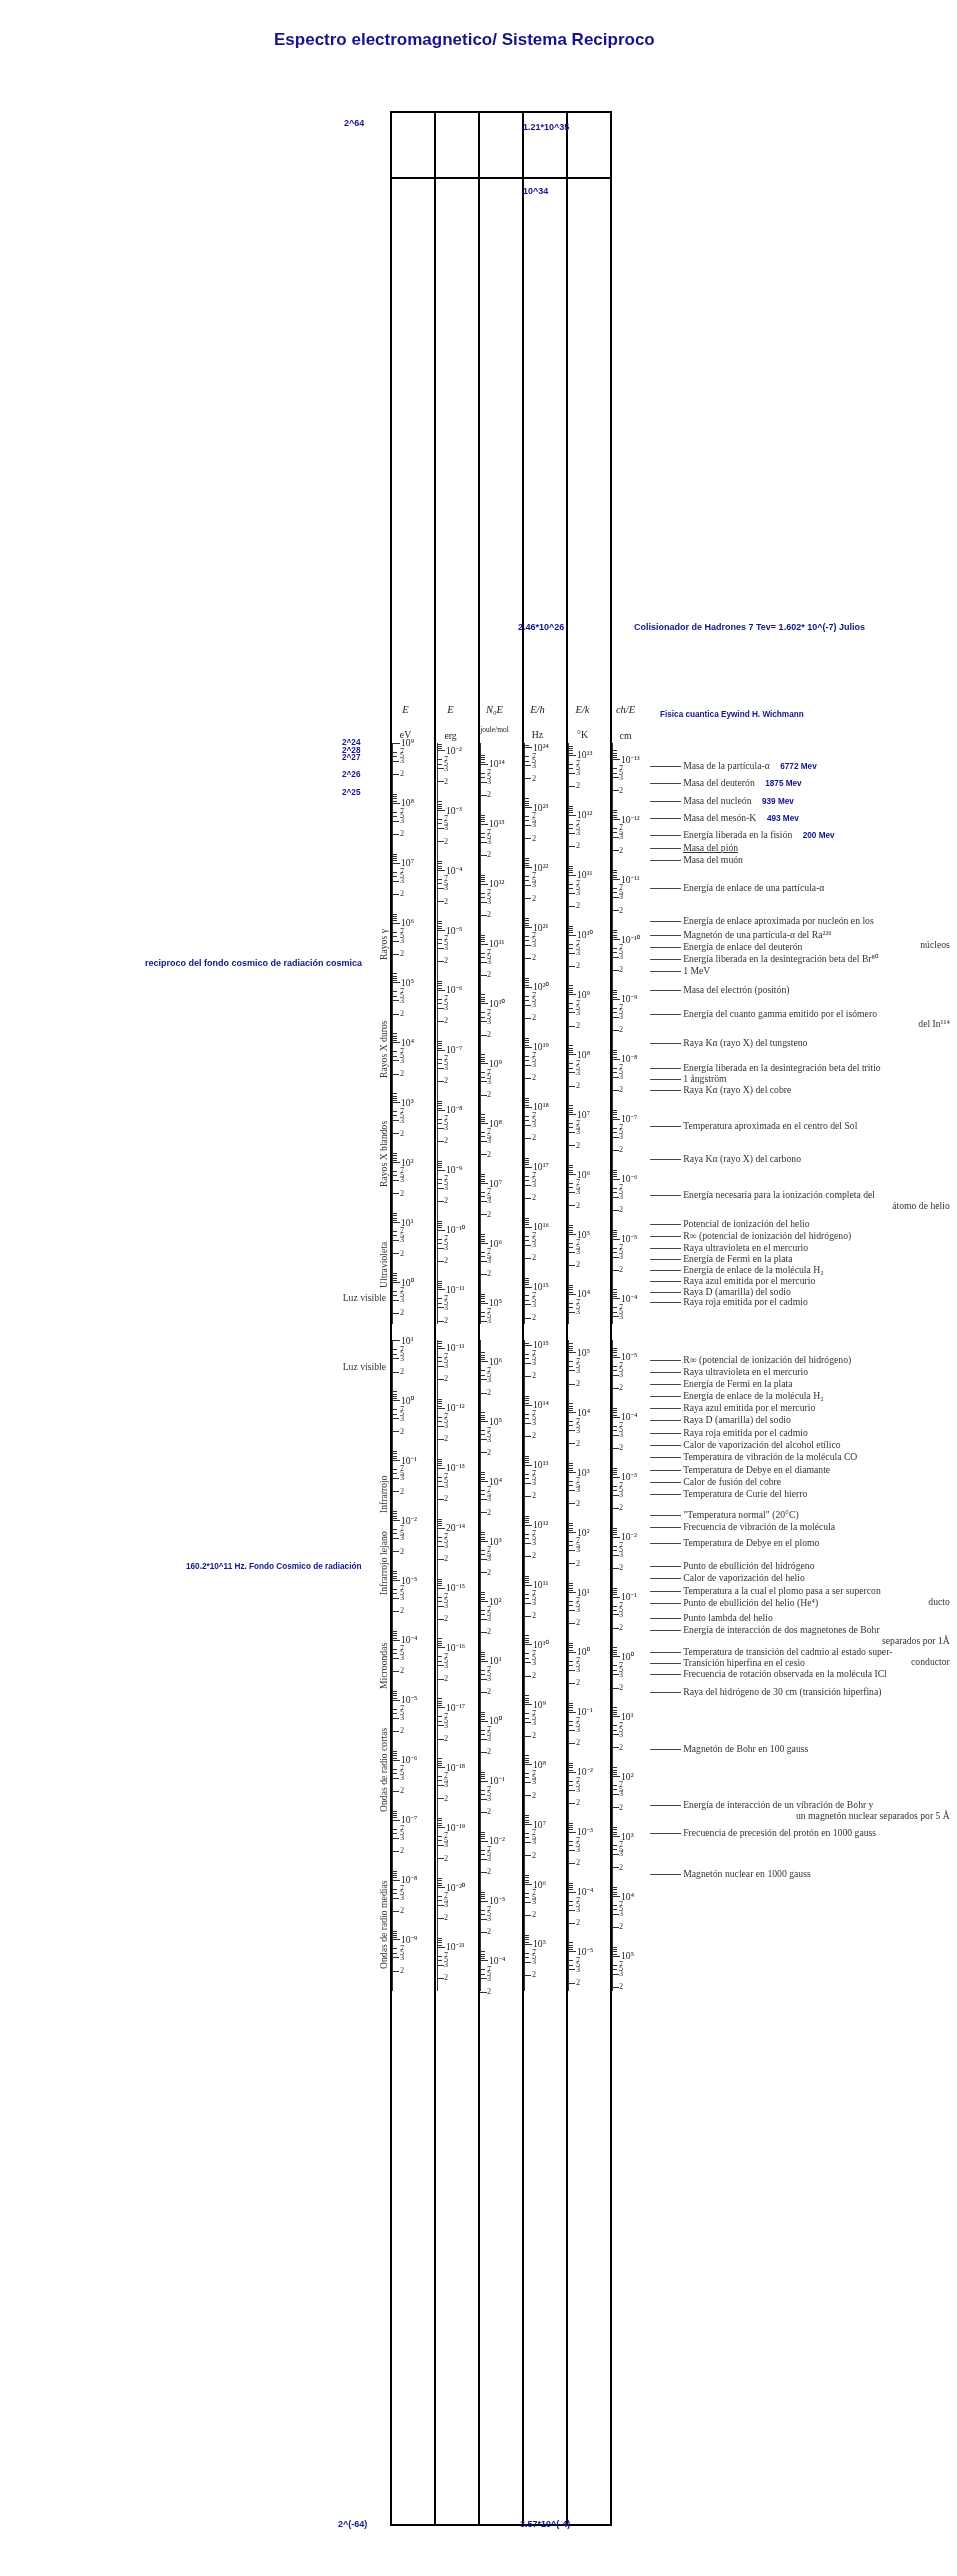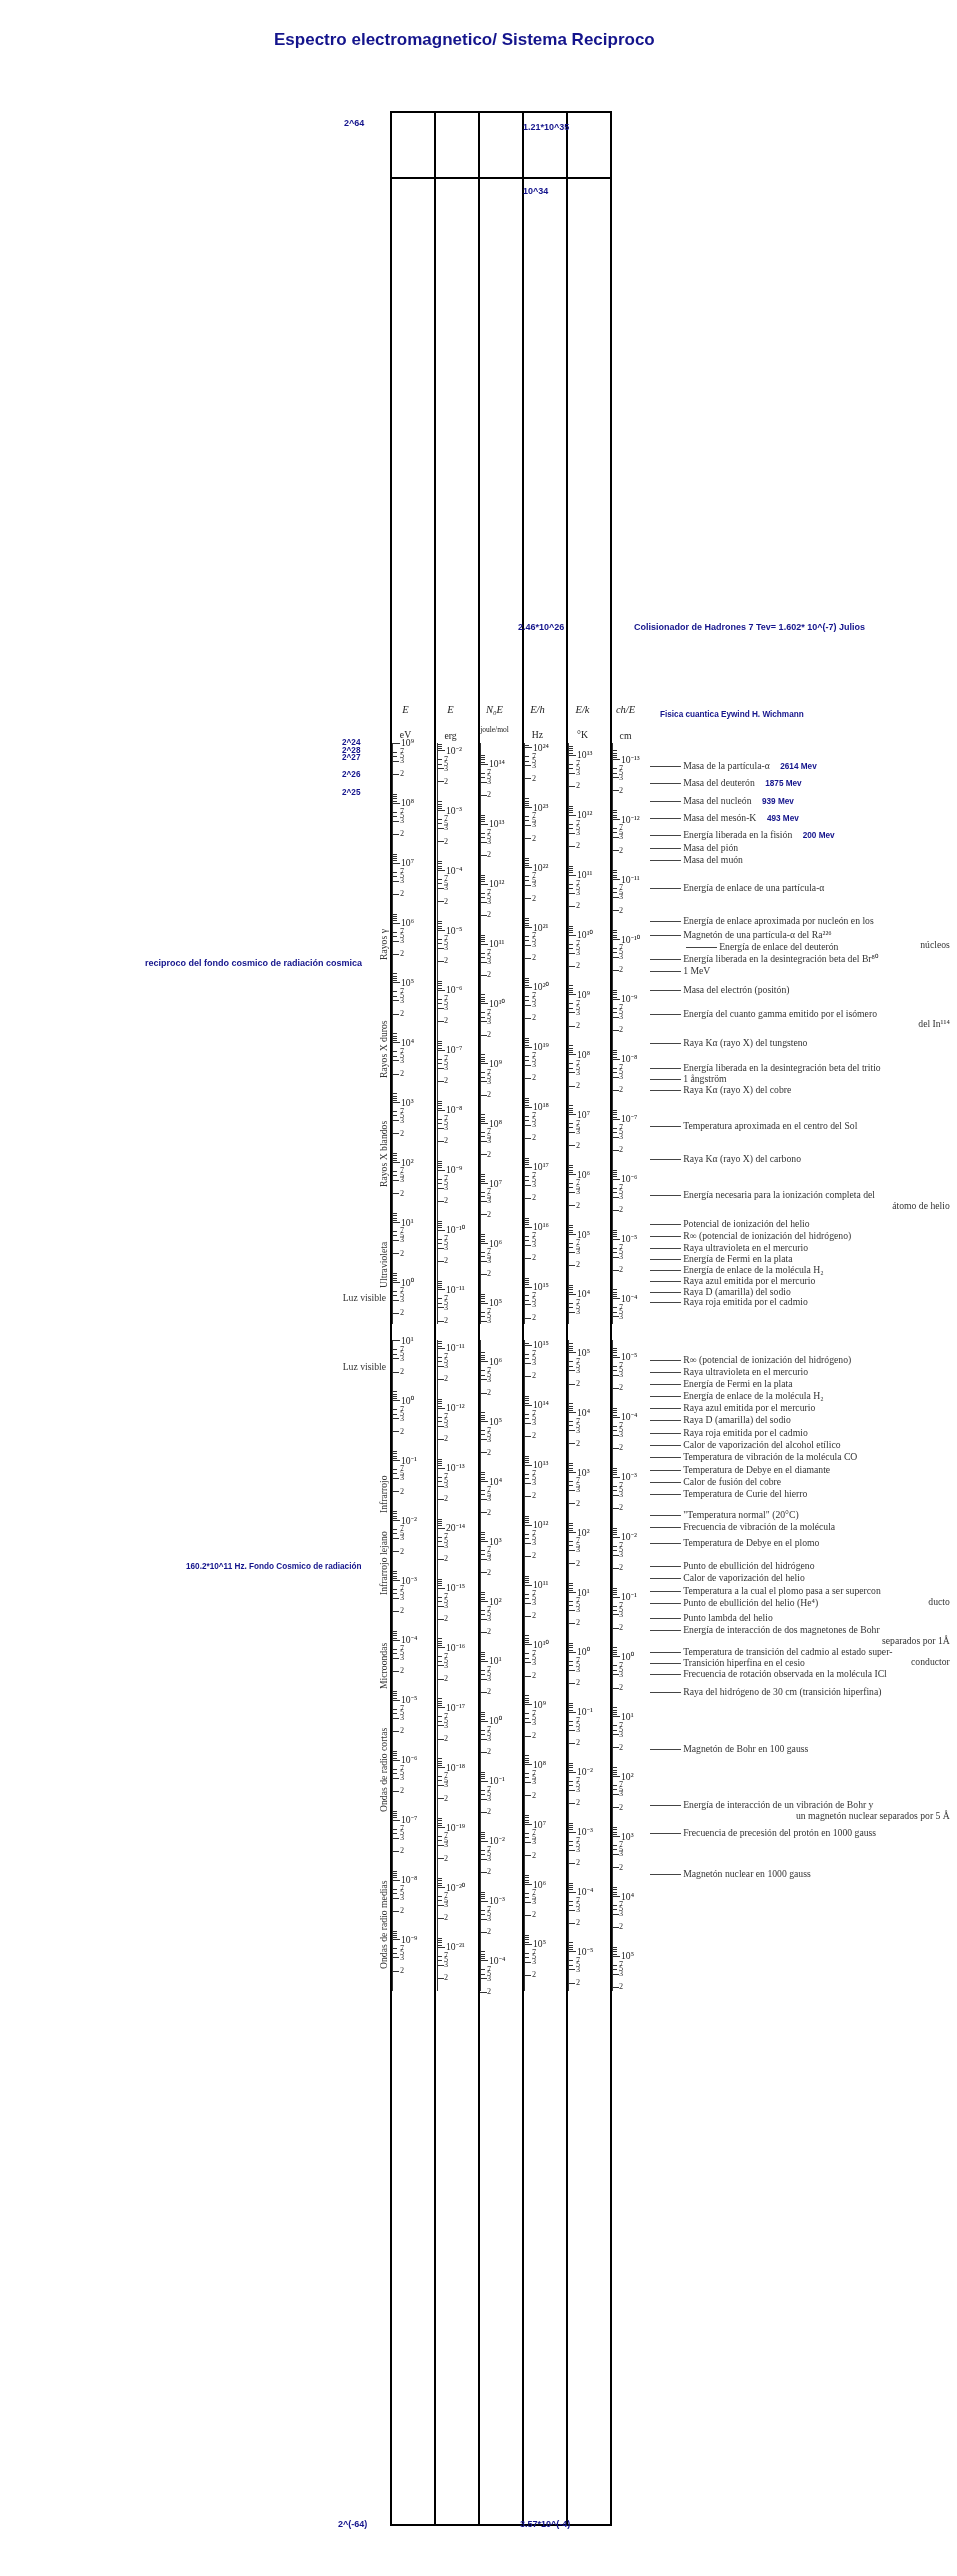--- a/index.html
+++ b/index.html
@@ -1838,32 +1838,32 @@
 <div class="region-h" style="left:341px; top:1292px; width:45px;">Luz visible</div>
 
 <div class="region-h" style="left:341px; top:1361px; width:45px;">Luz visible</div>
 <div class="region" style="left:378px; top:1513px;">Infrarrojo</div>
 <div class="region" style="left:378px; top:1595px;">Infrarrojo lejano</div>
 <div class="region" style="left:378px; top:1689px;">Microondas</div>
 <div class="region" style="left:378px; top:1812px;">Ondas de radio cortas</div>
 <div class="region" style="left:378px; top:1969px;">Ondas de radio medias</div>
 
 <div id="upper-entries">
-    <div class="entry" style="left: 650px; top: 760px;"><span class="lead"></span><span>Masa de la partícula-α</span><span class="val">2614 Mev</span></div>
+    <div class="entry" style="left: 650px; top: 760px;"><span class="lead"></span><span>Masa de la partícula-α</span><span class="val">6772 Mev</span></div>
     <div class="entry" style="left: 650px; top: 777px;"><span class="lead"></span><span>Masa del deuterón</span><span class="val">1875 Mev</span></div>
     <div class="entry" style="left: 650px; top: 795px;"><span class="lead"></span><span>Masa del nucleón</span><span class="val">939 Mev</span></div>
     <div class="entry" style="left: 650px; top: 812px;"><span class="lead"></span><span>Masa del mesón-K</span><span class="val">493 Mev</span></div>
     <div class="entry" style="left: 650px; top: 829px;"><span class="lead"></span><span>Energía liberada en la fisión</span><span class="val">200 Mev</span></div>
-    <div class="entry" style="left: 650px; top: 842px;"><span class="lead"></span><span>Masa del pión</span></div>
+    <div class="entry" style="left: 650px; top: 842px; text-decoration: underline;"><span class="lead"></span><span>Masa del pión</span></div>
     <div class="entry" style="left: 650px; top: 854px;"><span class="lead"></span><span>Masa del muón</span></div>
     <div class="entry" style="left: 650px; top: 882px;"><span class="lead"></span><span>Energía de enlace de una partícula-α</span></div>
     <div class="entry" style="left: 650px; top: 915px;"><span class="lead"></span><span>Energía de enlace aproximada por nucleón en los</span></div>
     <div class="entry" style="left: 650px; top: 929px;"><span class="lead"></span><span>Magnetón de una partícula-α del Ra²²⁶</span></div>
     <div class="cont" style="top: 939px; right: 8.2px;">núcleos</div>
-    <div class="entry" style="left: 686px; top: 941px;"><span class="lead"></span><span>Energía de enlace del deuterón</span></div>
+    <div class="entry" style="left: 650px; top: 941px;"><span class="lead"></span><span>Energía de enlace del deuterón</span></div>
     <div class="entry" style="left: 650px; top: 953px;"><span class="lead"></span><span>Energía liberada en la desintegración beta del Br⁸⁰</span></div>
     <div class="entry" style="left: 650px; top: 965px;"><span class="lead"></span><span>1 MeV</span></div>
     <div class="entry" style="left: 650px; top: 984px;"><span class="lead"></span><span>Masa del electrón (positón)</span></div>
     <div class="entry" style="left: 650px; top: 1008px;"><span class="lead"></span><span>Energía del cuanto gamma emitido por el isómero</span></div>
     <div class="cont" style="top: 1018px; right: 8.2px;">del In¹¹⁴</div>
     <div class="entry" style="left: 650px; top: 1037px;"><span class="lead"></span><span>Raya Kα (rayo X) del tungsteno</span></div>
     <div class="entry" style="left: 650px; top: 1062px;"><span class="lead"></span><span>Energía liberada en la desintegración beta del tritio</span></div>
     <div class="entry" style="left: 650px; top: 1073px;"><span class="lead"></span><span>1 ångström</span></div>
     <div class="entry" style="left: 650px; top: 1084px;"><span class="lead"></span><span>Raya Kα (rayo X) del cobre</span></div>
     <div class="entry" style="left: 650px; top: 1120px;"><span class="lead"></span><span>Temperatura aproximada en el centro del Sol</span></div>

